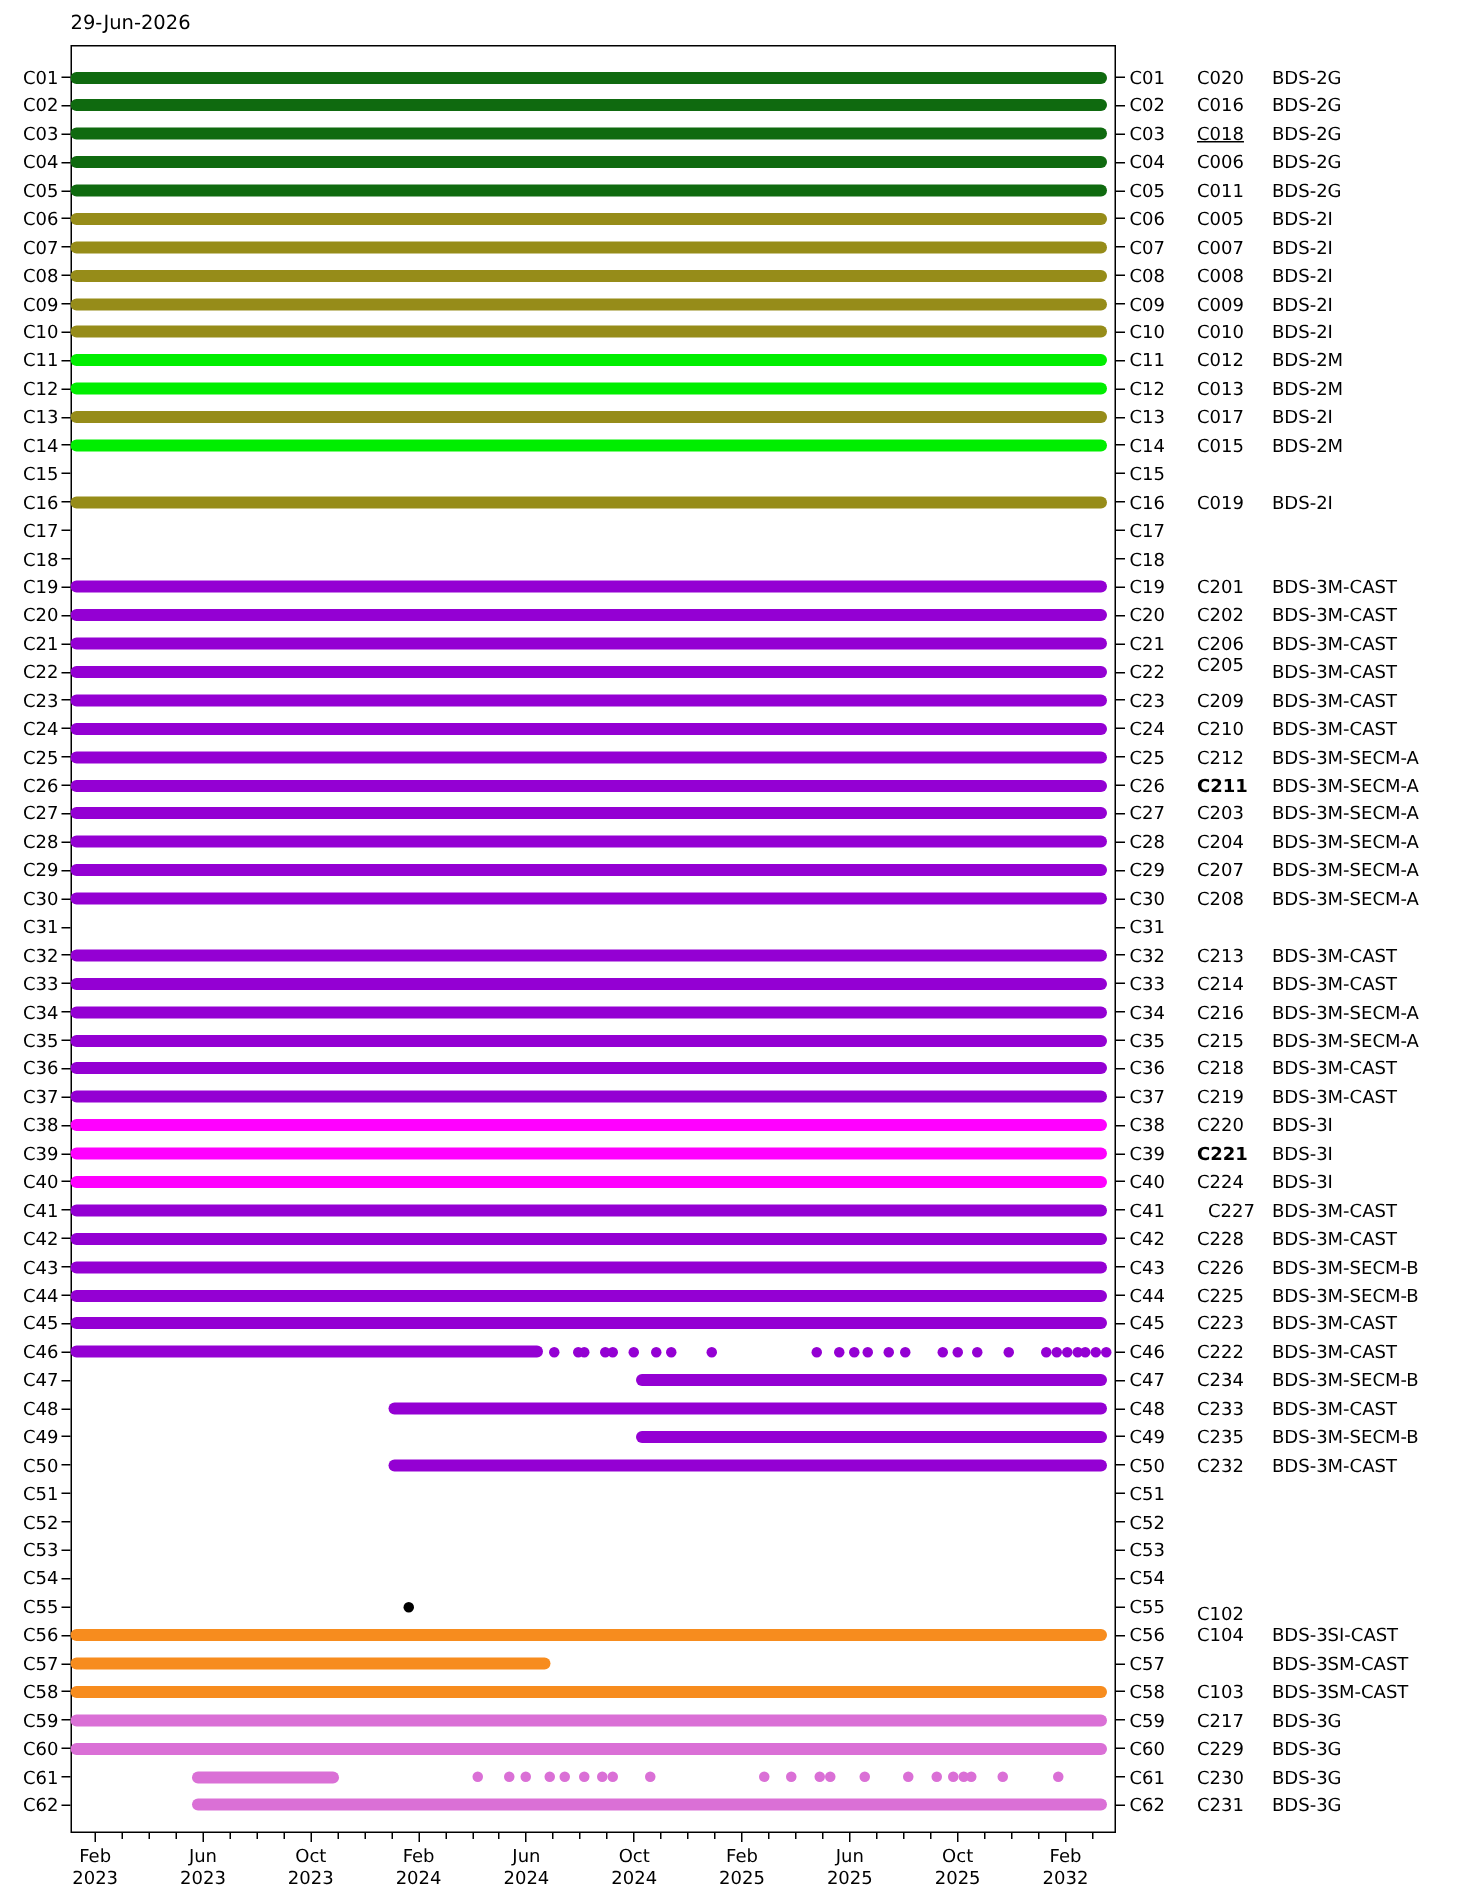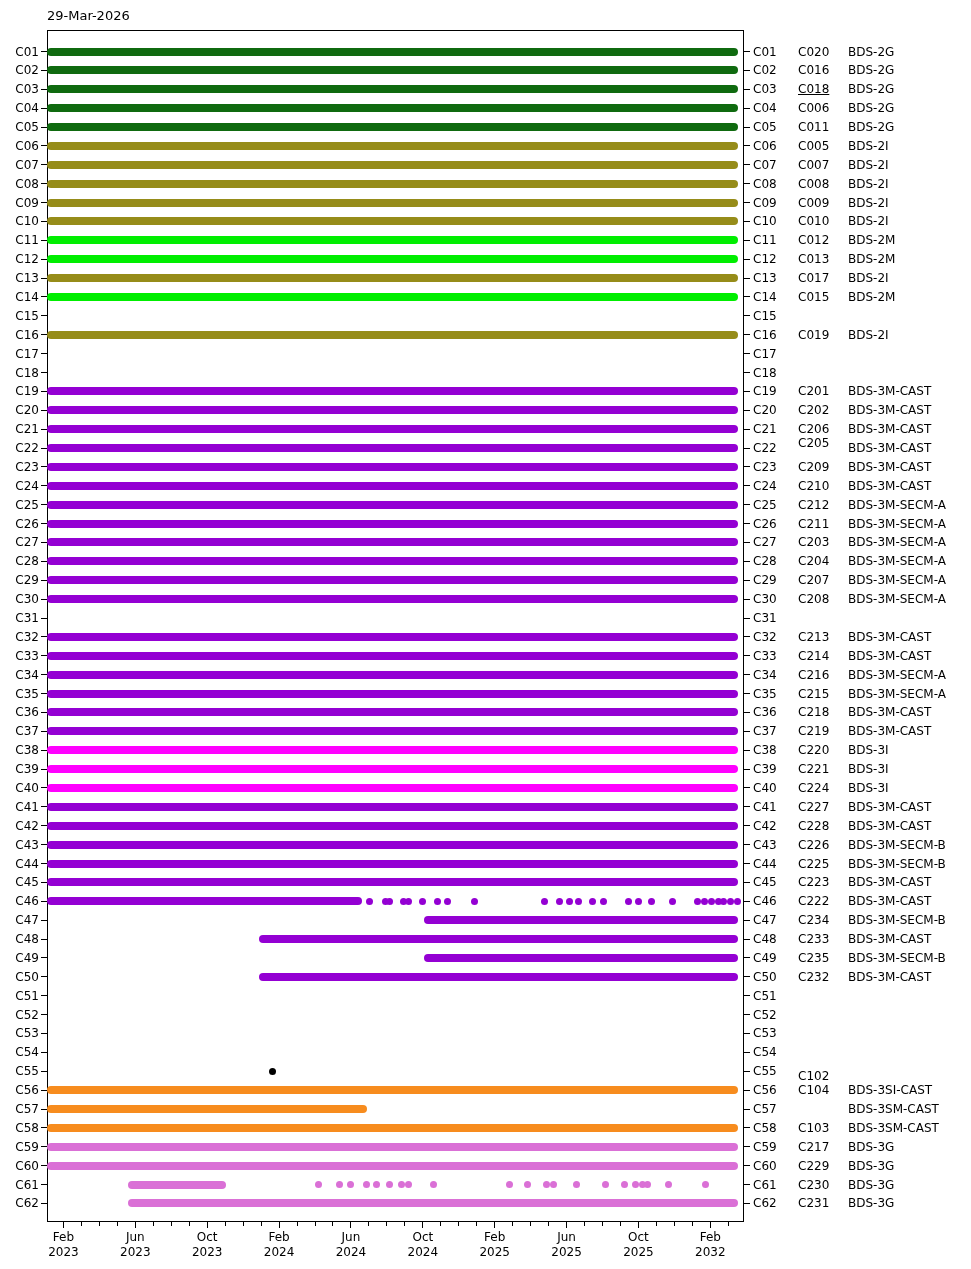--- a/index.html
+++ b/index.html
@@ -17,21 +17,21 @@
   .legend-type{position:absolute;left:848px;width:122px;font-size:12px;line-height:16px;white-space:nowrap;}
   .tick{position:absolute;background:#000;}
   .bar{position:absolute;height:8px;border-radius:4px;}
   .dot{position:absolute;width:7px;height:7px;border-radius:50%;}
   .xlab{position:absolute;width:72px;text-align:center;font-size:12px;line-height:15px;}
 </style>
 </head>
 <body>
 
 <div id="fig">
-  <div id="chart-title">29-Mar-2026</div>
+  <div id="chart-title">29-Jun-2026</div>
   <div id="plot">
       <div class="bar" style="left: -1px; top: 16.5px; width: 691.424px; background: rgb(15, 106, 15);"></div>
       <div class="bar" style="left: -1px; top: 35.384px; width: 691.424px; background: rgb(15, 106, 15);"></div>
       <div class="bar" style="left: -1px; top: 54.268px; width: 691.424px; background: rgb(15, 106, 15);"></div>
       <div class="bar" style="left: -1px; top: 73.152px; width: 691.424px; background: rgb(15, 106, 15);"></div>
       <div class="bar" style="left: -1px; top: 92.036px; width: 691.424px; background: rgb(15, 106, 15);"></div>
       <div class="bar" style="left: -1px; top: 110.92px; width: 691.424px; background: rgb(150, 140, 25);"></div>
       <div class="bar" style="left: -1px; top: 129.804px; width: 691.424px; background: rgb(150, 140, 25);"></div>
       <div class="bar" style="left: -1px; top: 148.688px; width: 691.424px; background: rgb(150, 140, 25);"></div>
       <div class="bar" style="left: -1px; top: 167.572px; width: 691.424px; background: rgb(150, 140, 25);"></div>
@@ -269,21 +269,21 @@
     <div class="tick" style="left: 41px; top: 504.216px; width: 6px; height: 1px;"></div>
     <div class="tick" style="left: 744px; top: 504.216px; width: 6px; height: 1px;"></div>
     <div class="ylab left" style="top: 496.716px;">C25</div>
     <div class="ylab right" style="top: 496.716px;">C25</div>
     <div class="legend-prn" style="top: 496.716px;">C212</div>
     <div class="legend-type" style="top: 496.716px;">BDS-3M-SECM-A</div>
     <div class="tick" style="left: 41px; top: 523.1px; width: 6px; height: 1px;"></div>
     <div class="tick" style="left: 744px; top: 523.1px; width: 6px; height: 1px;"></div>
     <div class="ylab left" style="top: 515.6px;">C26</div>
     <div class="ylab right" style="top: 515.6px;">C26</div>
-    <div class="legend-prn" style="top: 515.6px;">C211</div>
+    <div class="legend-prn" style="top: 515.6px; font-weight: bold;">C211</div>
     <div class="legend-type" style="top: 515.6px;">BDS-3M-SECM-A</div>
     <div class="tick" style="left: 41px; top: 541.984px; width: 6px; height: 1px;"></div>
     <div class="tick" style="left: 744px; top: 541.984px; width: 6px; height: 1px;"></div>
     <div class="ylab left" style="top: 534.484px;">C27</div>
     <div class="ylab right" style="top: 534.484px;">C27</div>
     <div class="legend-prn" style="top: 534.484px;">C203</div>
     <div class="legend-type" style="top: 534.484px;">BDS-3M-SECM-A</div>
     <div class="tick" style="left: 41px; top: 560.868px; width: 6px; height: 1px;"></div>
     <div class="tick" style="left: 744px; top: 560.868px; width: 6px; height: 1px;"></div>
     <div class="ylab left" style="top: 553.368px;">C28</div>
@@ -345,33 +345,33 @@
     <div class="tick" style="left: 41px; top: 749.708px; width: 6px; height: 1px;"></div>
     <div class="tick" style="left: 744px; top: 749.708px; width: 6px; height: 1px;"></div>
     <div class="ylab left" style="top: 742.208px;">C38</div>
     <div class="ylab right" style="top: 742.208px;">C38</div>
     <div class="legend-prn" style="top: 742.208px;">C220</div>
     <div class="legend-type" style="top: 742.208px;">BDS-3I</div>
     <div class="tick" style="left: 41px; top: 768.592px; width: 6px; height: 1px;"></div>
     <div class="tick" style="left: 744px; top: 768.592px; width: 6px; height: 1px;"></div>
     <div class="ylab left" style="top: 761.092px;">C39</div>
     <div class="ylab right" style="top: 761.092px;">C39</div>
-    <div class="legend-prn" style="top: 761.092px;">C221</div>
+    <div class="legend-prn" style="top: 761.092px; font-weight: bold;">C221</div>
     <div class="legend-type" style="top: 761.092px;">BDS-3I</div>
     <div class="tick" style="left: 41px; top: 787.476px; width: 6px; height: 1px;"></div>
     <div class="tick" style="left: 744px; top: 787.476px; width: 6px; height: 1px;"></div>
     <div class="ylab left" style="top: 779.976px;">C40</div>
     <div class="ylab right" style="top: 779.976px;">C40</div>
     <div class="legend-prn" style="top: 779.976px;">C224</div>
     <div class="legend-type" style="top: 779.976px;">BDS-3I</div>
     <div class="tick" style="left: 41px; top: 806.36px; width: 6px; height: 1px;"></div>
     <div class="tick" style="left: 744px; top: 806.36px; width: 6px; height: 1px;"></div>
     <div class="ylab left" style="top: 798.86px;">C41</div>
     <div class="ylab right" style="top: 798.86px;">C41</div>
-    <div class="legend-prn" style="top: 798.86px;">C227</div>
+    <div class="legend-prn" style="top: 798.86px; text-align: center;">C227</div>
     <div class="legend-type" style="top: 798.86px;">BDS-3M-CAST</div>
     <div class="tick" style="left: 41px; top: 825.244px; width: 6px; height: 1px;"></div>
     <div class="tick" style="left: 744px; top: 825.244px; width: 6px; height: 1px;"></div>
     <div class="ylab left" style="top: 817.744px;">C42</div>
     <div class="ylab right" style="top: 817.744px;">C42</div>
     <div class="legend-prn" style="top: 817.744px;">C228</div>
     <div class="legend-type" style="top: 817.744px;">BDS-3M-CAST</div>
     <div class="tick" style="left: 41px; top: 844.128px; width: 6px; height: 1px;"></div>
     <div class="tick" style="left: 744px; top: 844.128px; width: 6px; height: 1px;"></div>
     <div class="ylab left" style="top: 836.628px;">C43</div>

